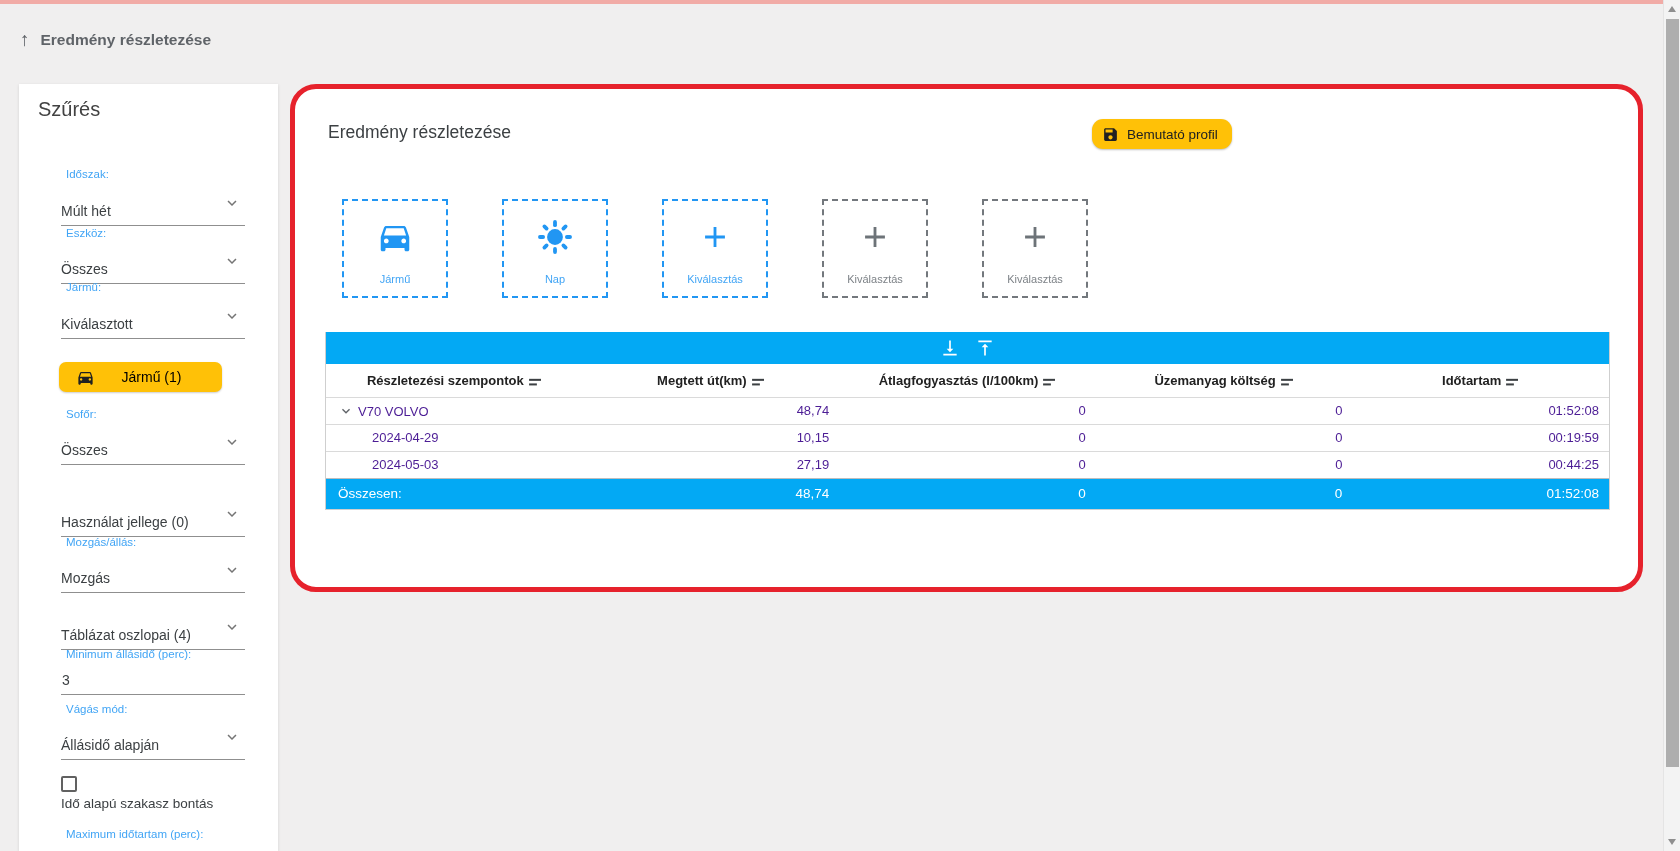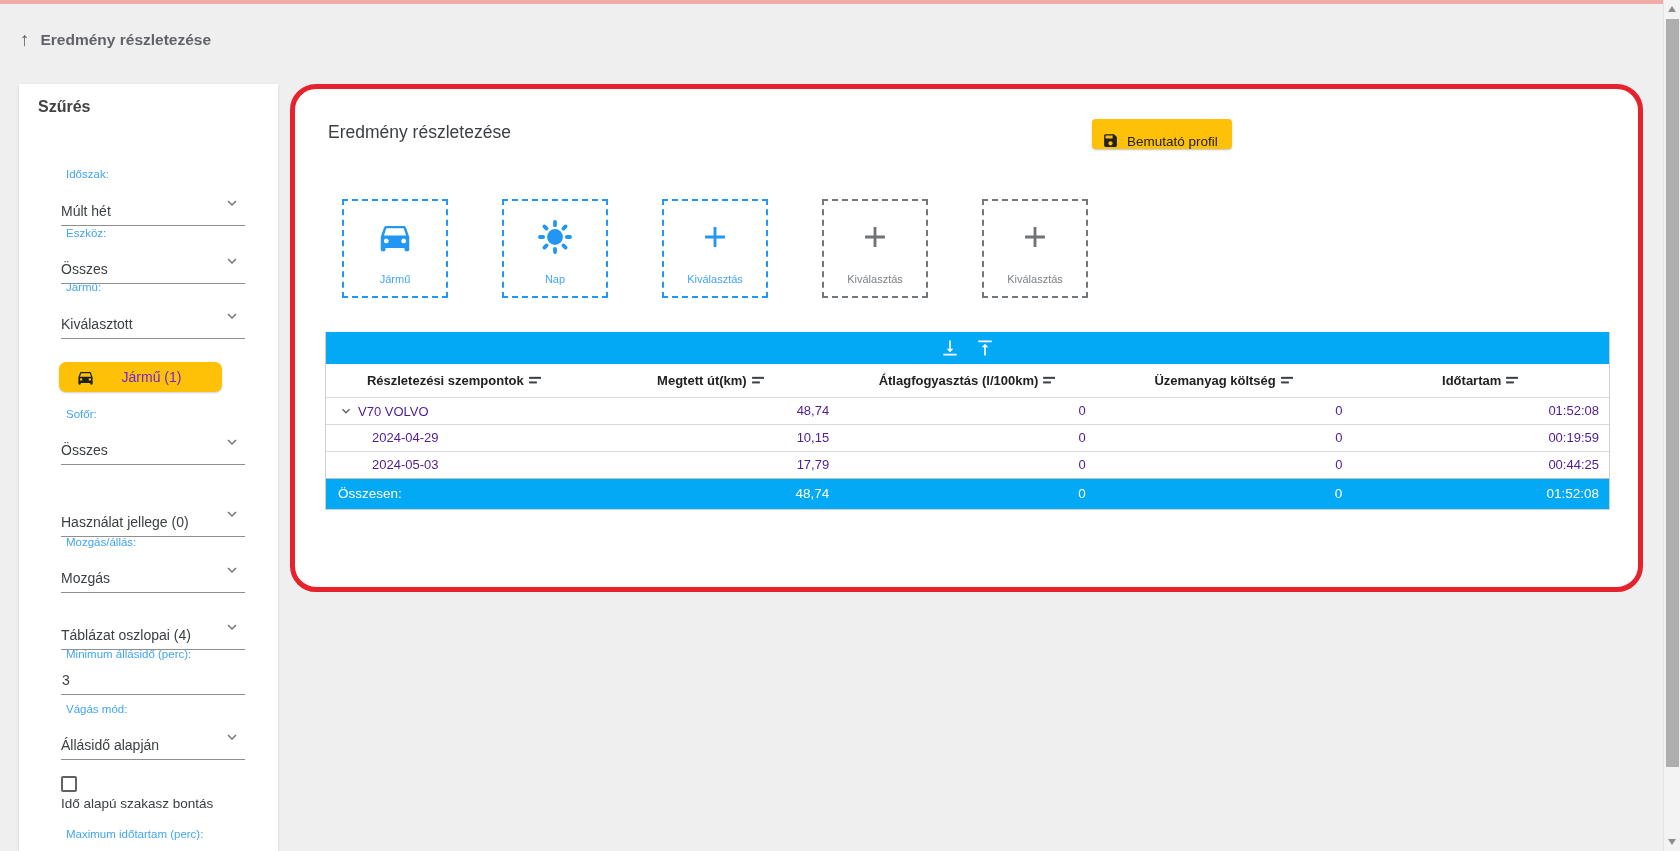--- a/index.html
+++ b/index.html
@@ -9,41 +9,41 @@
   .top-strip { position:absolute; left:0; top:0; width:1680px; height:4px; background:#f1aba6; }
 
   .page-header { position:absolute; left:20px; top:30px; display:flex; align-items:center; gap:11px; }
   .back-arrow { font-size:19px; color:#5f6368; cursor:pointer; line-height:1; }
   .page-title { font-size:15.5px; font-weight:bold; color:#5f6368; }
 
   
   .sidebar { position:absolute; left:19px; top:84px; width:259px; bottom:0;
              background:#fff; box-shadow:0 1px 3px rgba(0,0,0,.12); }
   .abs { position:absolute; }
-  .sd-title { left:19px; top:14px; font-size:16px; color:#424242;font-weight:bold; }
+  .sd-title { left:19px; top:14px; font-size:20px; color:#424242; }
   .sd-label { left:47px; font-size:11.5px; color:#42a5f5; }
   .sd-value { left:42px; width:184px; display:flex; justify-content:space-between; align-items:center;
               border-bottom:1px solid #8f8f8f; padding:0 4px 6px 0; font-size:14px; color:#3c4043; cursor:pointer; }
   .sd-value .vtxt { white-space:nowrap;margin-top:16px; }
   .chev { width:18px; height:18px; fill:#757575; flex:none; }
   .sd-input { left:42px; width:184px; border:none; border-bottom:1px solid #8f8f8f; background:transparent;
               font-family:"Liberation Sans",sans-serif; font-size:14px; color:#3c4043; padding:0 0 6px 1px; outline:none; }
   .vehicle-btn { left:40px; top:278px; width:163px; height:30px; background:#ffc107; border:none; border-radius:7px;
                  display:flex; align-items:center; cursor:pointer; box-shadow:0 1px 2px rgba(0,0,0,.2); }
   .vehicle-btn svg { width:19px; height:19px; fill:#212121; margin-left:17px; }
-  .vehicle-btn span { flex:1; text-align:center; font-size:14px; color:#6d28d9; margin-right:14px; }
+  .vehicle-btn span { flex:1; text-align:center; font-size:14px; color:#000000; margin-right:14px; }
   .checkbox { left:42px; top:692px; width:16px; height:16px; border:2px solid #616161; border-radius:2px; background:#fff; cursor:pointer; }
   .cb-label { left:42px; top:712px; font-size:13.5px; color:#3c4043; }
 
   
   .main-card { position:absolute; left:290px; top:84px; width:1353px; height:508px;
                background:#fff; border:5px solid #e6222c; border-radius:26px; }
   .main-title { position:absolute; left:33px; top:33px; font-size:17.5px; color:#3c4043; }
   .profile-btn { position:absolute; left:797px; top:30px; height:30px; padding:0 14px 0 10px; background:#ffc107; border:none;
-                 border-radius:4px; display:flex; align-items:flex-end; gap:8px; cursor:pointer; box-shadow:0 1px 2px rgba(0,0,0,.25); }
+                 border-radius:11px; display:flex; align-items:center; gap:8px; cursor:pointer; box-shadow:0 1px 2px rgba(0,0,0,.25); }
   .profile-btn svg { width:17px; height:17px; fill:#212121; }
   .profile-btn span { font-size:13.5px; color:#212121; }
 
   .selector-row { position:absolute; left:47px; top:110px; display:flex; gap:54px; }
   .sel-box { width:106px; height:99px; border:2.5px dashed #2196f3; background:#fff; display:flex; flex-direction:column;
              align-items:center; cursor:pointer; }
   .sel-box .ic { flex:1; display:flex; align-items:center; justify-content:center; color:#2196f3; }
   .sel-box .ic svg { width:38px; height:38px; fill:currentColor; }
   .sel-box .ic svg.plus { width:34px; height:34px; }
   .sel-label { font-size:11px; color:#42a5f5; margin-bottom:11px; }
@@ -51,21 +51,21 @@
   .sel-box.inactive .ic { color:#6d7378; }
   .sel-box.inactive .sel-label { color:#7d8287; }
 
   
   .table-wrap { position:absolute; left:30px; top:243px; width:1285px; border:1px solid #cfcfcf; border-top:none; }
   .table-toolbar { height:32px; background:#03a9f4; display:flex; align-items:center; justify-content:center; gap:15px; }
   .table-toolbar svg { width:20px; height:20px; fill:#fff; cursor:pointer; }
   table { width:100%; border-collapse:collapse; table-layout:fixed; }
   col { width:20%; }
   th { height:33px; font-size:13px; font-weight:bold; color:#212121; cursor:pointer; }
-  .th-inner { display:flex; align-items:center; justify-content:center; gap:5px; }
+  .th-inner { display:flex; align-items:flex-end; justify-content:center; gap:5px; }
   .sort-ic { width:13px; height:11px; fill:#3c4043; }
   td { height:27px; font-size:13px; color:#4c1d95; border-top:1px solid #dadada; text-align:right; padding-right:10px; }
   td.name { text-align:left; padding-left:12px; padding-right:0; }
   td.name.indent { padding-left:46px; }
   .row-chev { width:16px; height:16px; fill:#5f6368; vertical-align:-3px; margin-right:4px; cursor:pointer; }
   tr.summary td { background:#03a9f4; color:#fff; height:31px; font-size:13.5px; border-top:1px solid #bdbdbd; }
   tr.summary td.name { text-align:left; padding-right:10px; }
 
   
   .scrollbar { position:absolute; right:0; top:0; width:17px; height:851px; background:#f3f3f3; border-left:1px solid #e4e4e4; }
@@ -306,21 +306,21 @@
         </tr>
         <tr>
           <td class="name indent">2024-04-29</td>
           <td>10,15</td>
           <td>0</td>
           <td>0</td>
           <td>00:19:59</td>
         </tr>
         <tr>
           <td class="name indent">2024-05-03</td>
-          <td>17,79</td>
+          <td>27,19</td>
           <td>0</td>
           <td>0</td>
           <td>00:44:25</td>
         </tr>
         <tr class="summary">
           <td class="name">Összesen:</td>
           <td>48,74</td>
           <td>0</td>
           <td>0</td>
           <td>01:52:08</td>

